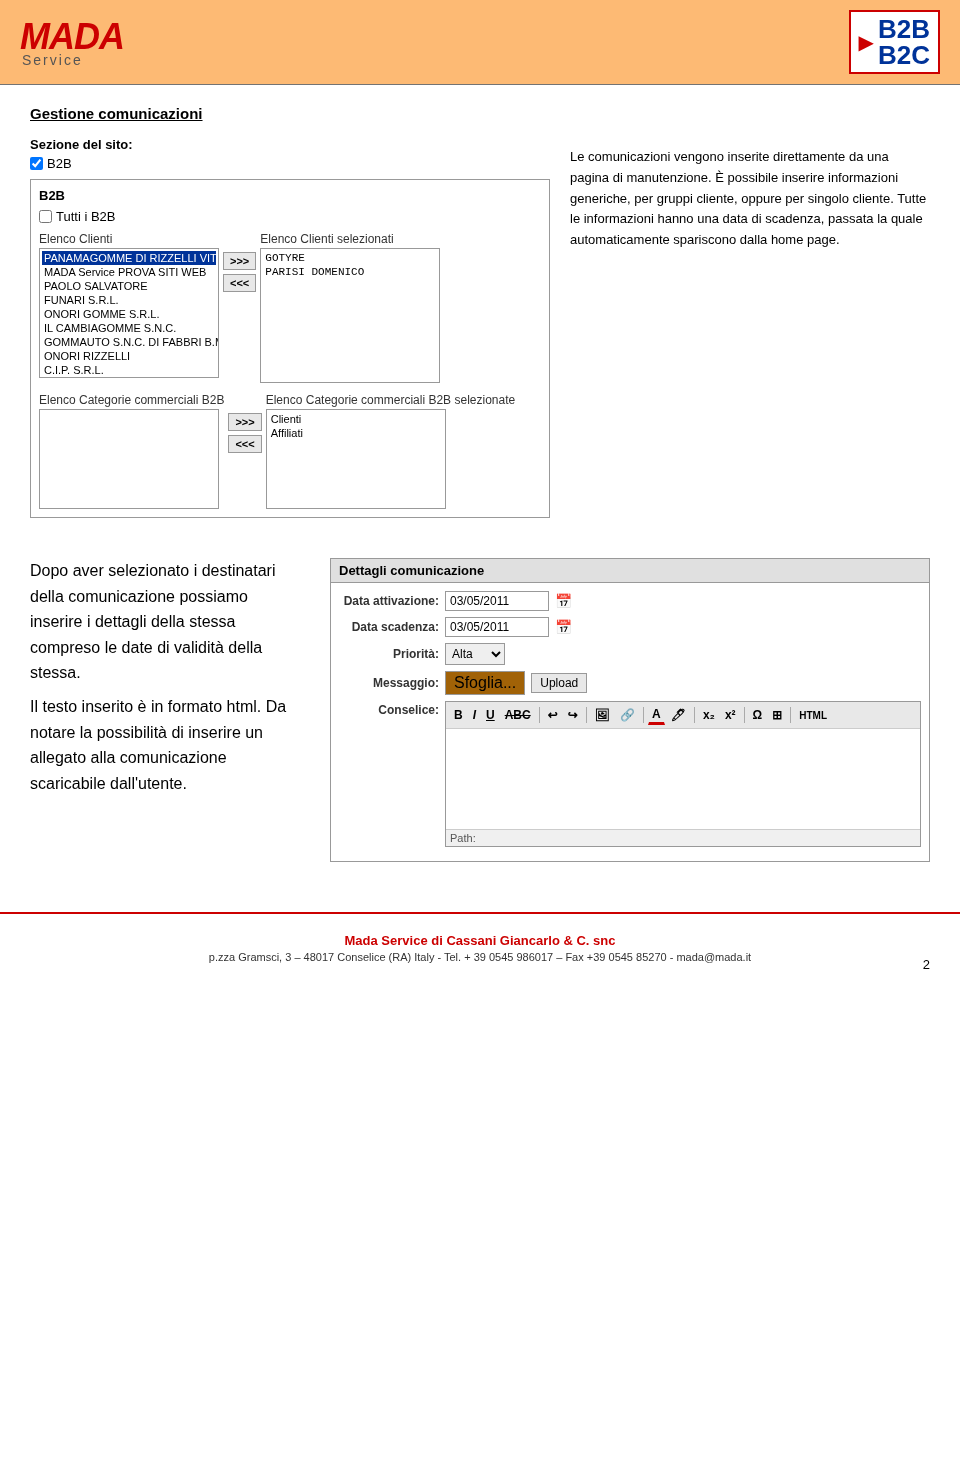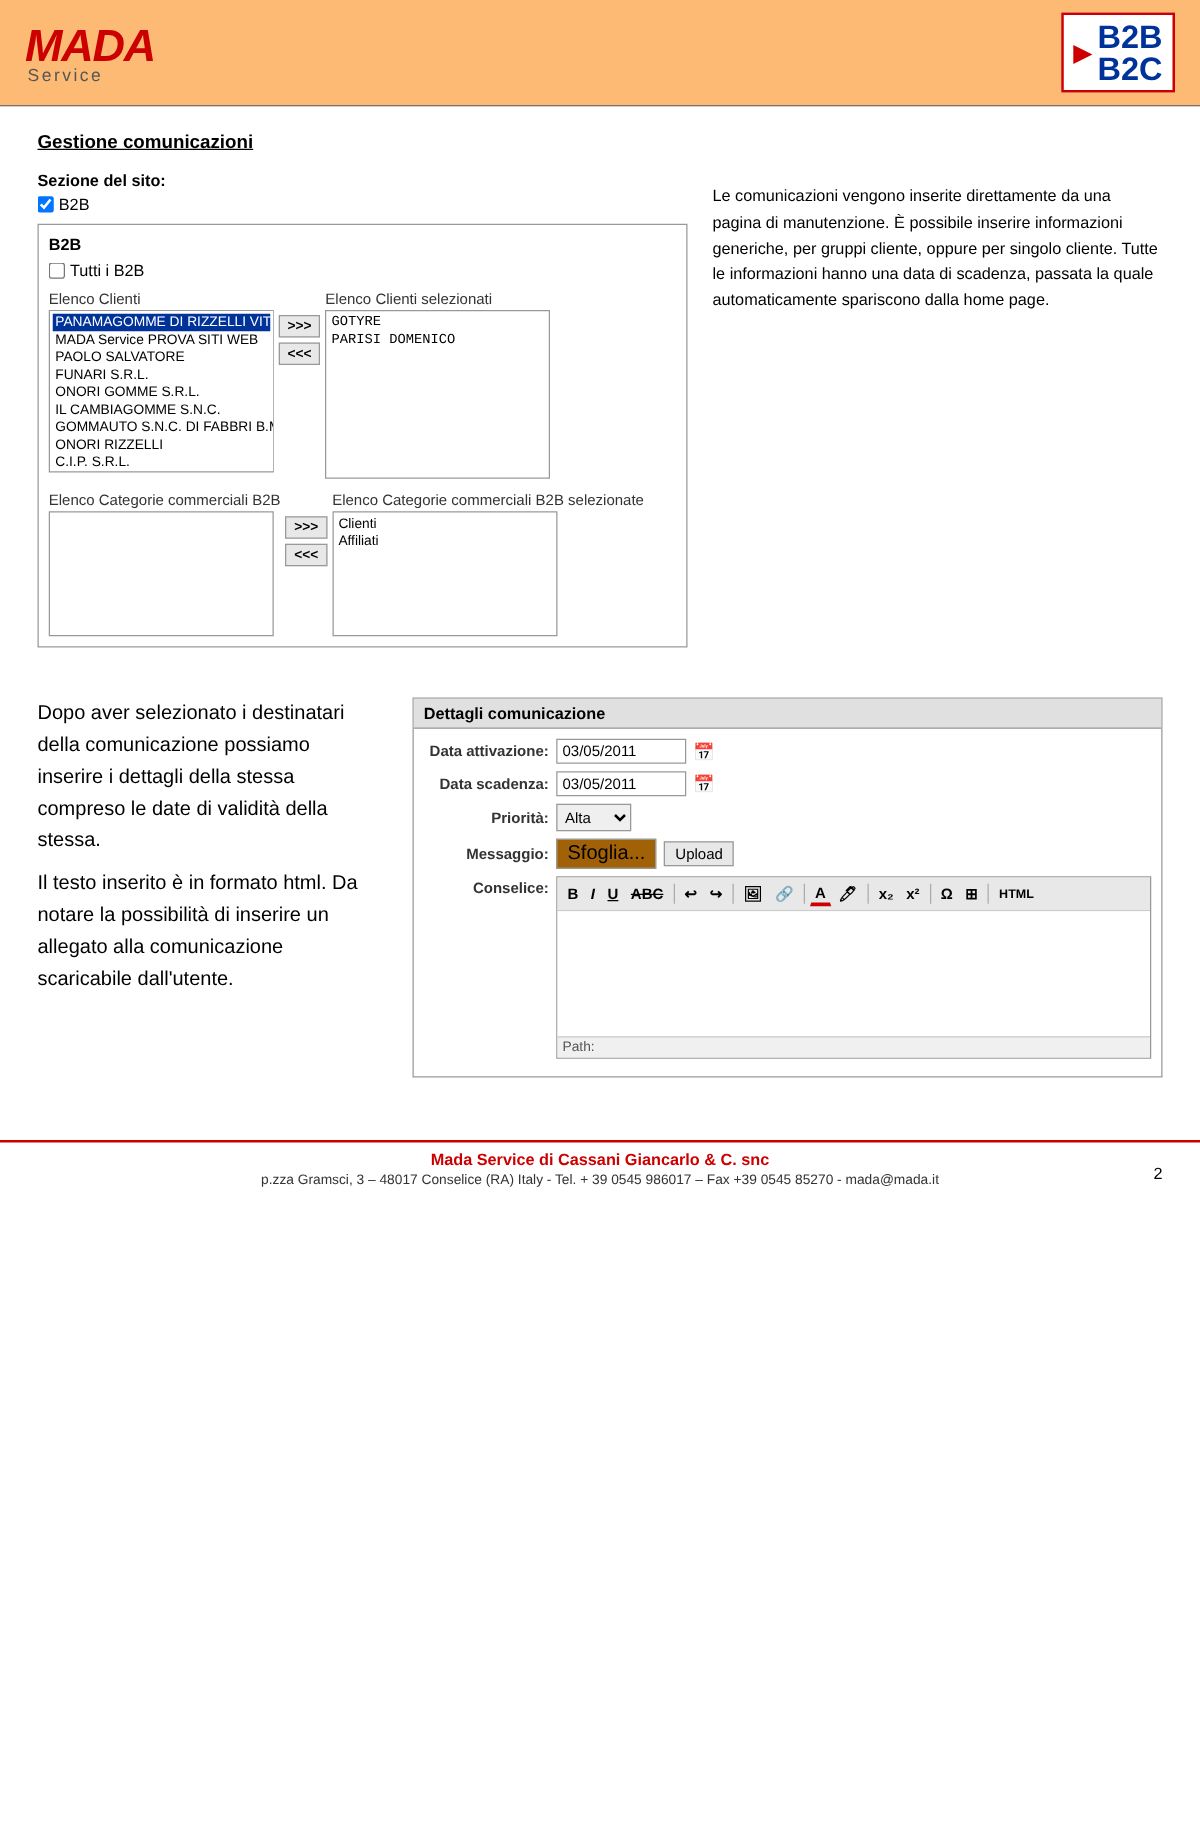--- a/index.html
+++ b/index.html
@@ -302,21 +302,21 @@
       background: #f0f0f0;
       border-top: 1px solid #ccc;
       padding: 2px 4px;
       font-size: 11px;
       color: #555;
     }
 
     
     .footer {
       border-top: 2px solid #cc0000;
-      padding: 6px 20px;
+      padding: 19px 20px;
       text-align: center;
       margin-top: 30px;
     }
     .footer-company {
       font-weight: bold;
       color: #cc0000;
       font-size: 13px;
       margin-bottom: 3px;
     }
     .footer-address {

